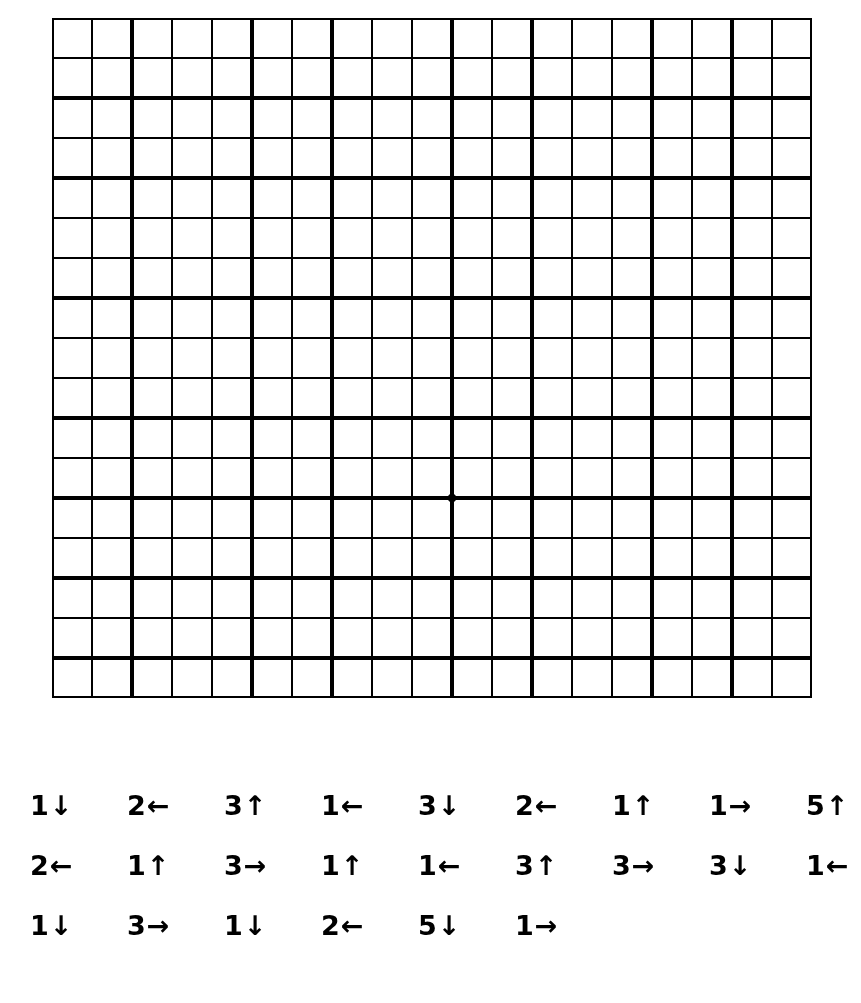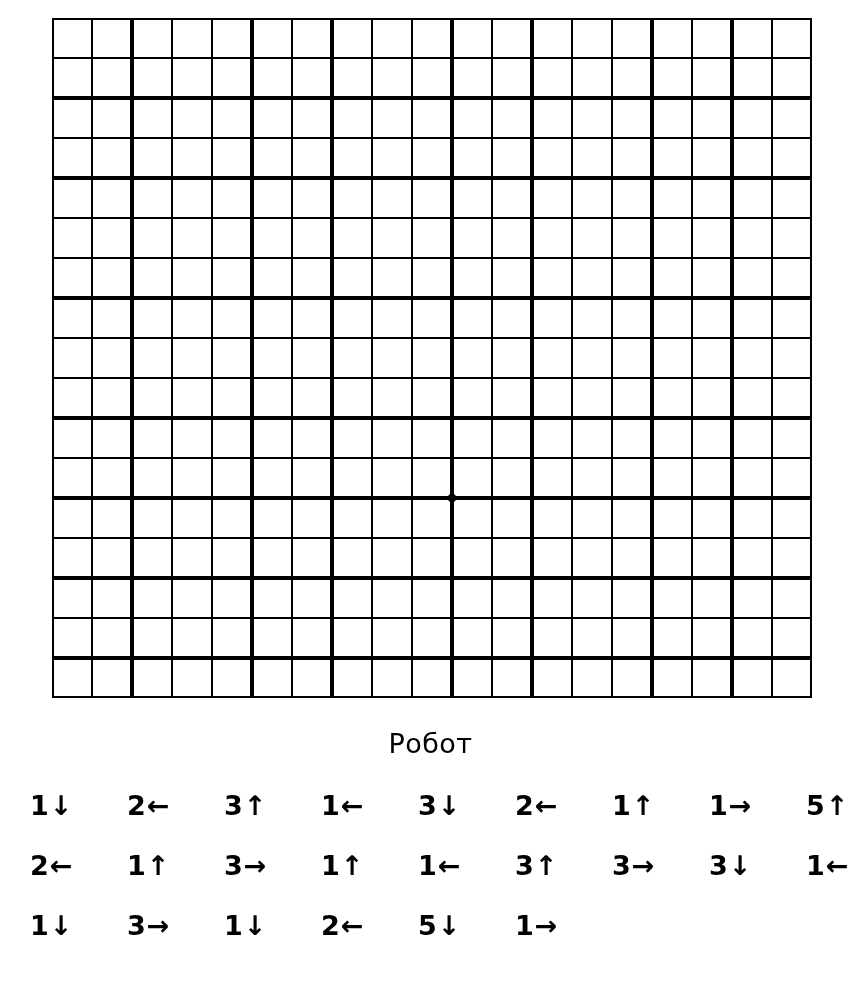--- a/index.html
+++ b/index.html
@@ -116,21 +116,20 @@
         <line x1="0" y1="480" x2="760" y2="480" stroke="#000000" stroke-width="4" shape-rendering="crispEdges"></line>
         <line x1="0" y1="520" x2="760" y2="520" stroke="#000000" stroke-width="2" shape-rendering="crispEdges"></line>
         <line x1="0" y1="560" x2="760" y2="560" stroke="#000000" stroke-width="4" shape-rendering="crispEdges"></line>
         <line x1="0" y1="600" x2="760" y2="600" stroke="#000000" stroke-width="2" shape-rendering="crispEdges"></line>
         <line x1="0" y1="640" x2="760" y2="640" stroke="#000000" stroke-width="4" shape-rendering="crispEdges"></line>
         <line x1="0" y1="680" x2="760" y2="680" stroke="#000000" stroke-width="4" shape-rendering="crispEdges"></line>
         <polygon points="400,474 406,480 400,486 394,480" fill="#000000"></polygon>
       </svg>
   </div>
 
-  <div class="caption">Робот</div>
 
   <div class="commands">
     <div class="cmd-row" id="cmd-row-0">
         <span class="cmd"><span class="num">1</span><span class="arr">↓</span></span>
         <span class="cmd"><span class="num">2</span><span class="arr">←</span></span>
         <span class="cmd"><span class="num">3</span><span class="arr">↑</span></span>
         <span class="cmd"><span class="num">1</span><span class="arr">←</span></span>
         <span class="cmd"><span class="num">3</span><span class="arr">↓</span></span>
         <span class="cmd"><span class="num">2</span><span class="arr">←</span></span>
         <span class="cmd"><span class="num">1</span><span class="arr">↑</span></span>

